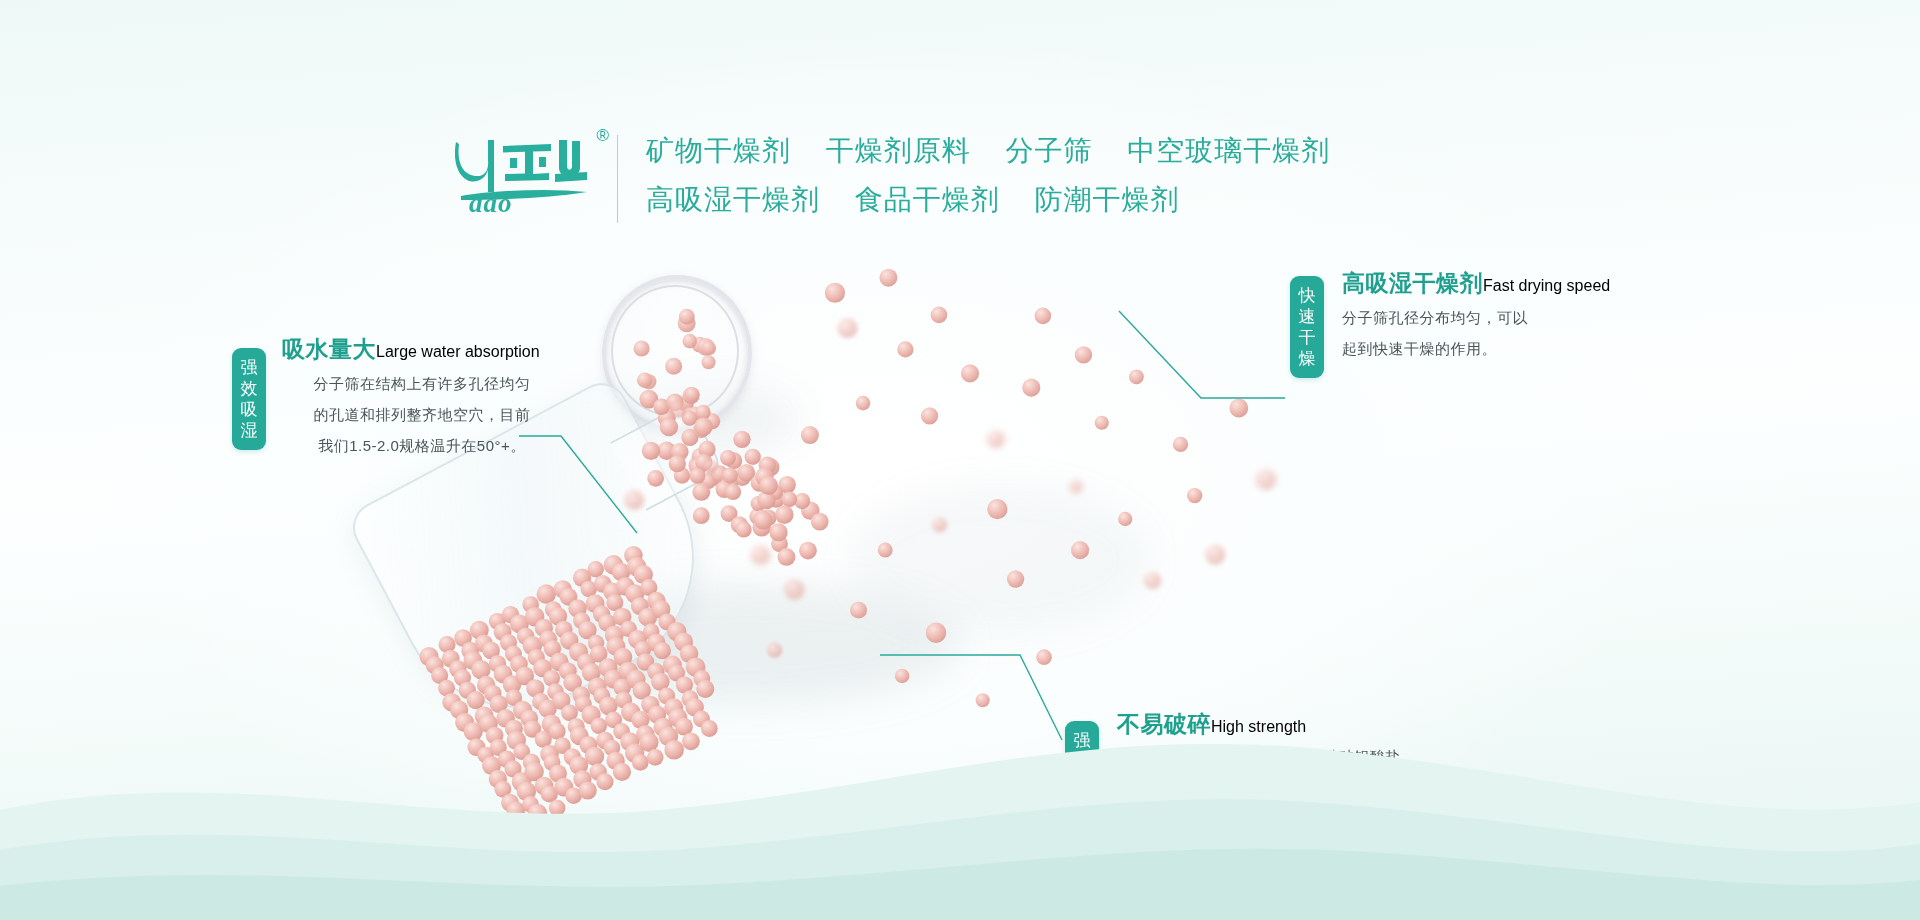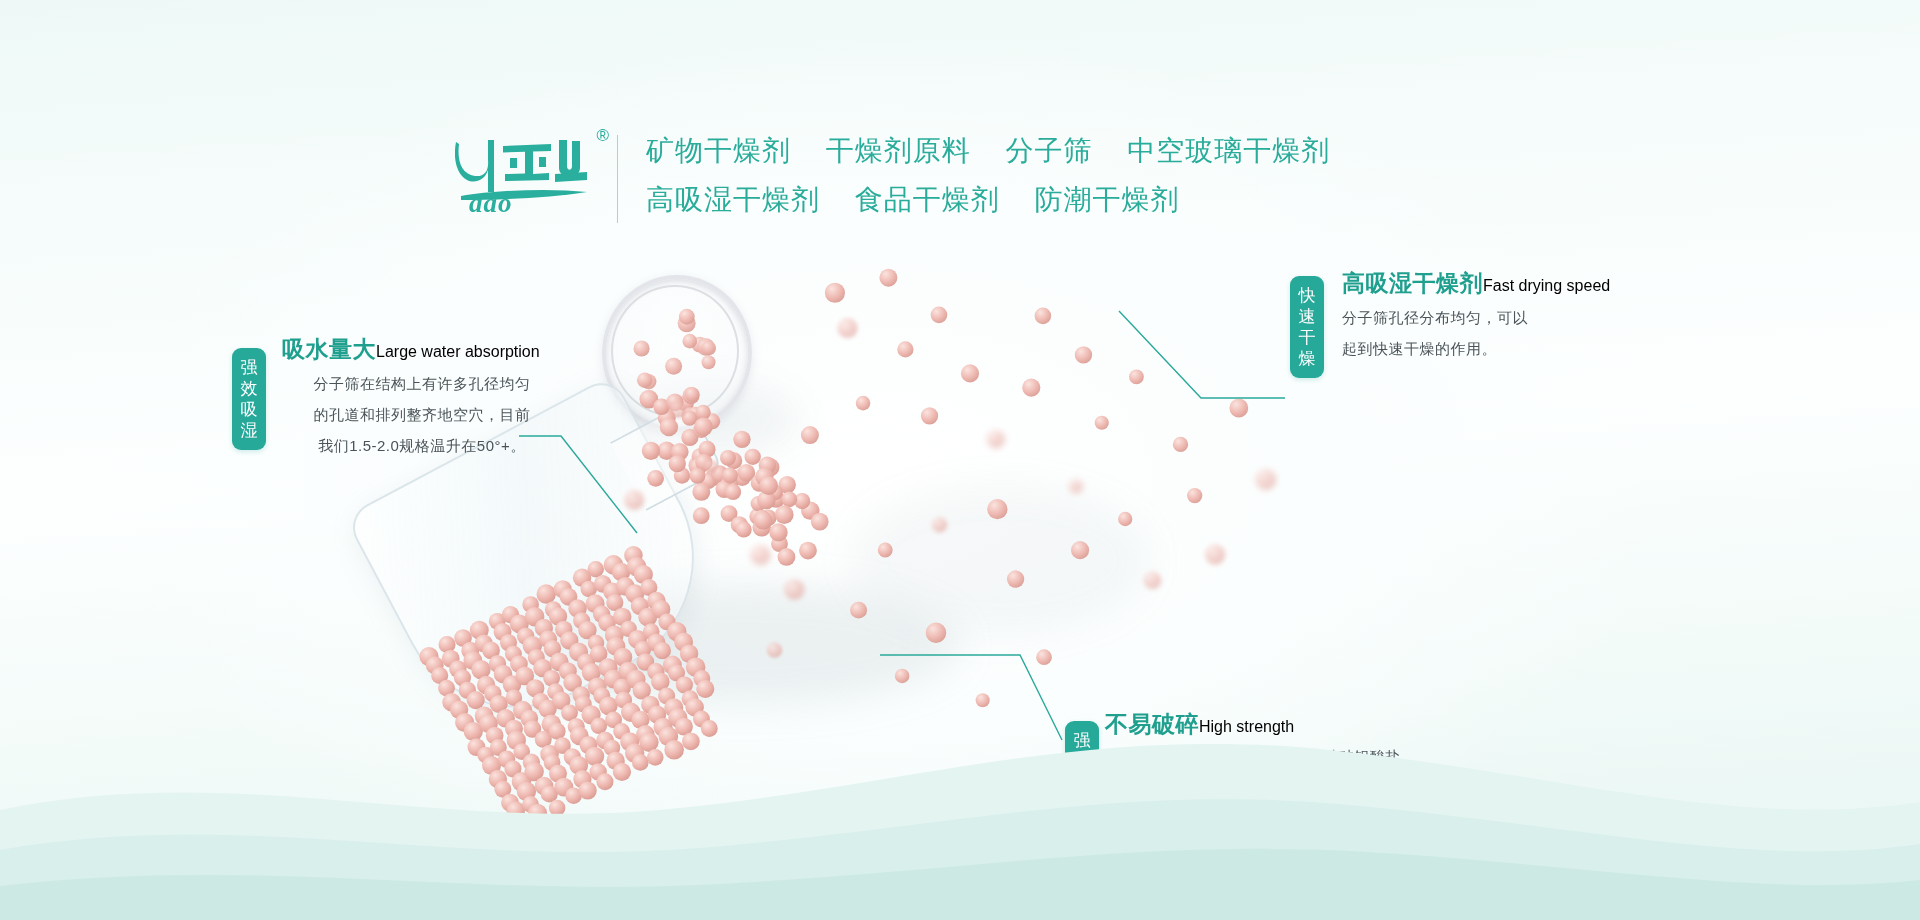--- a/index.html
+++ b/index.html
@@ -62,21 +62,21 @@
   #callout-absorption .c-head{position:absolute;left:50px;top:-6px;}
   #callout-absorption .c-body{position:absolute;left:50px;top:28px;width:280px;text-align:center;}
   
   #callout-speed{left:1290px;top:272px;width:360px;}
   #callout-speed .tagbox{left:0;top:4px;}
   #callout-speed .c-head{position:absolute;left:52px;top:-4px;}
   #callout-speed .c-body{position:absolute;left:52px;top:30px;width:310px;}
   
   #callout-strength{left:1065px;top:715px;width:440px;}
   #callout-strength .tagbox{left:0;top:6px;}
-  #callout-strength .c-head{position:absolute;left:40px;top:-6px;}
+  #callout-strength .c-head{position:absolute;left:52px;top:-6px;}
   #callout-strength .c-body{position:absolute;left:52px;top:26px;width:390px;}
 </style>
 </head>
 <body>
 
 <div id="stage">
 
   <div class="header">
 
     <div class="logo-wrap">

